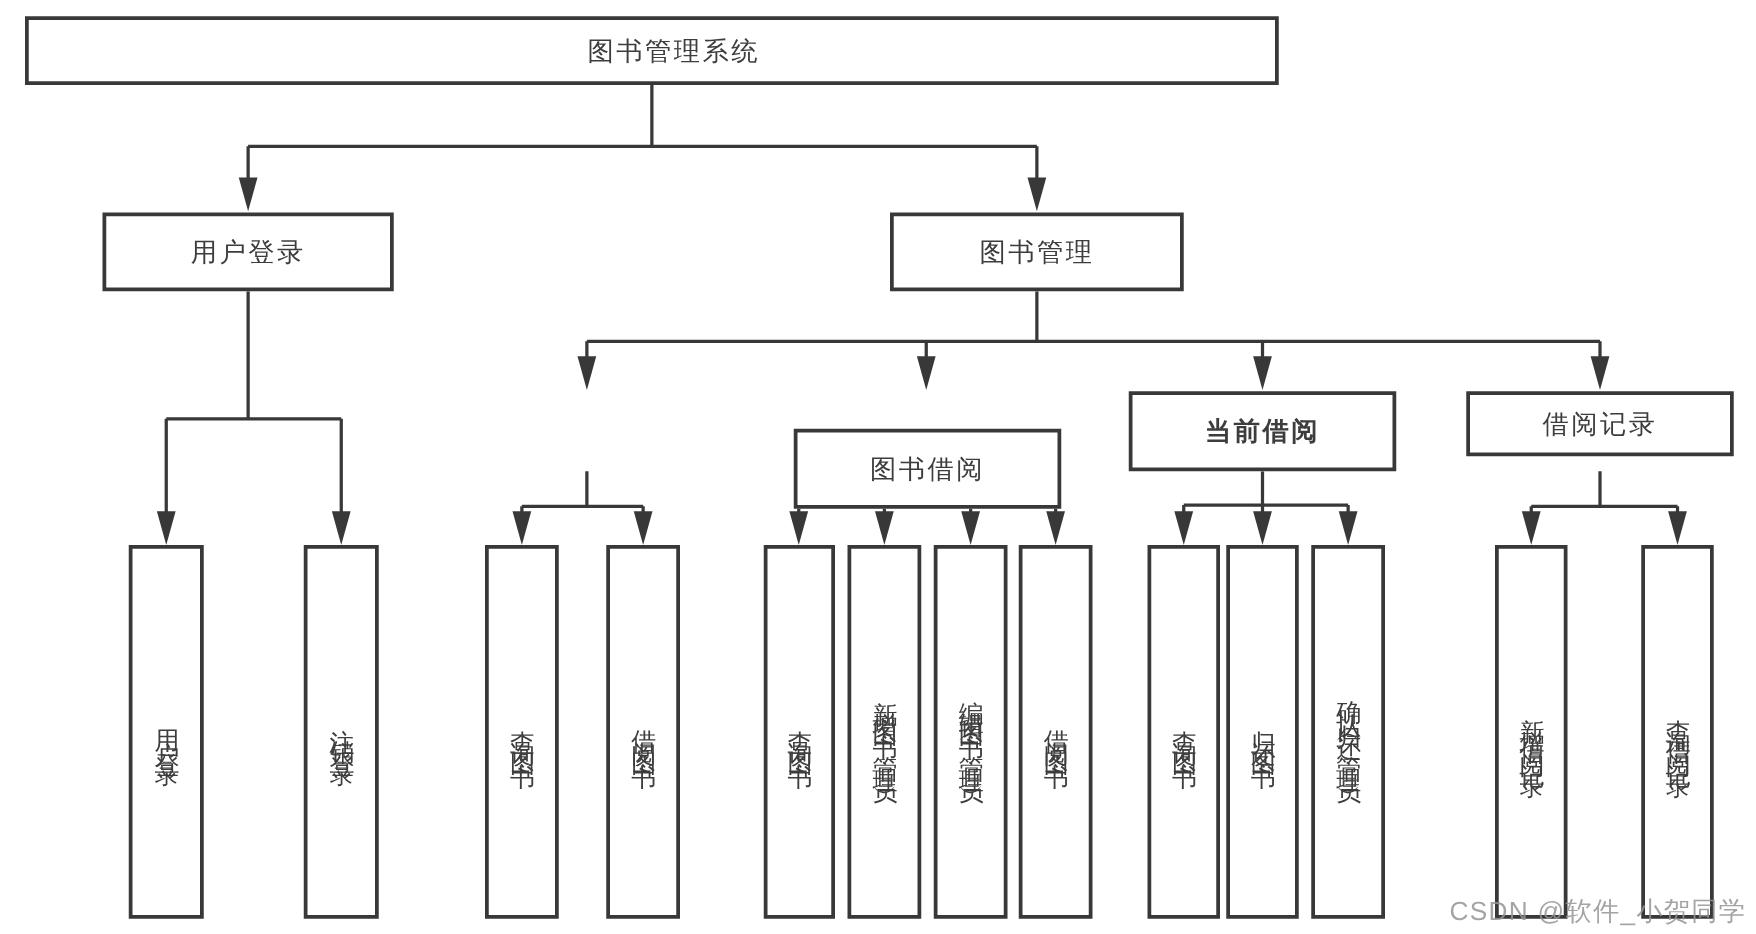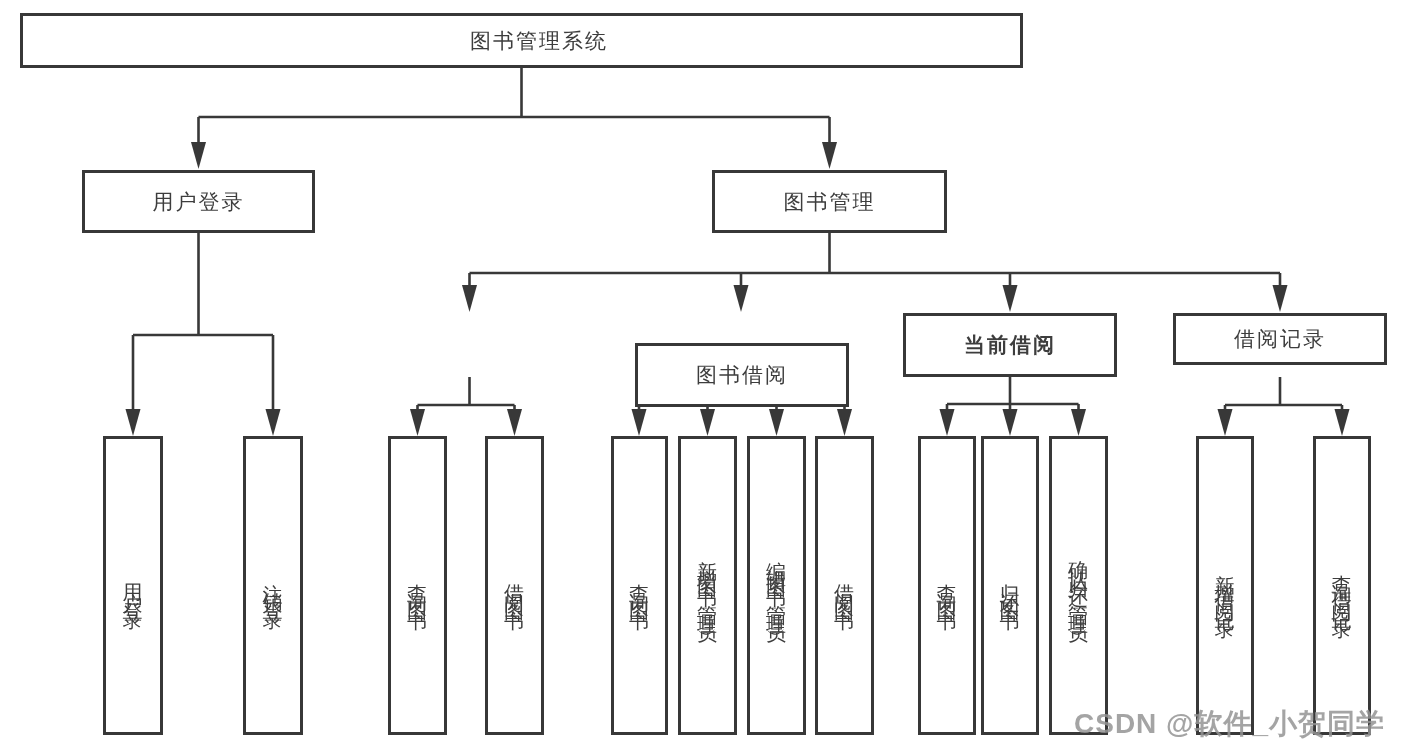--- a/index.html
+++ b/index.html
@@ -41,28 +41,27 @@
   .node-v span {
     writing-mode: vertical-rl;
     text-orientation: mixed;
     font-size: 20px;
     line-height: 1;
     letter-spacing: 9px;
     color: #3d3d3d;
   }
   .watermark {
     position: absolute;
-    right: 20px;
+    right: 8px;
     bottom: 4px;
-    font-size: 28px;
+    font-size: 21px;
     color: rgba(148, 148, 148, 0.85);
     letter-spacing: 1px;
     white-space: nowrap;
     z-index: 3;
-    font-weight: bold;
   }
 </style>
 </head>
 <body>
 
 <div class="canvas">
 
   <svg class="connectors" viewBox="0 0 1405 747" xmlns="http://www.w3.org/2000/svg">
     <g stroke="#383838" stroke-width="2.6" fill="none">
 

